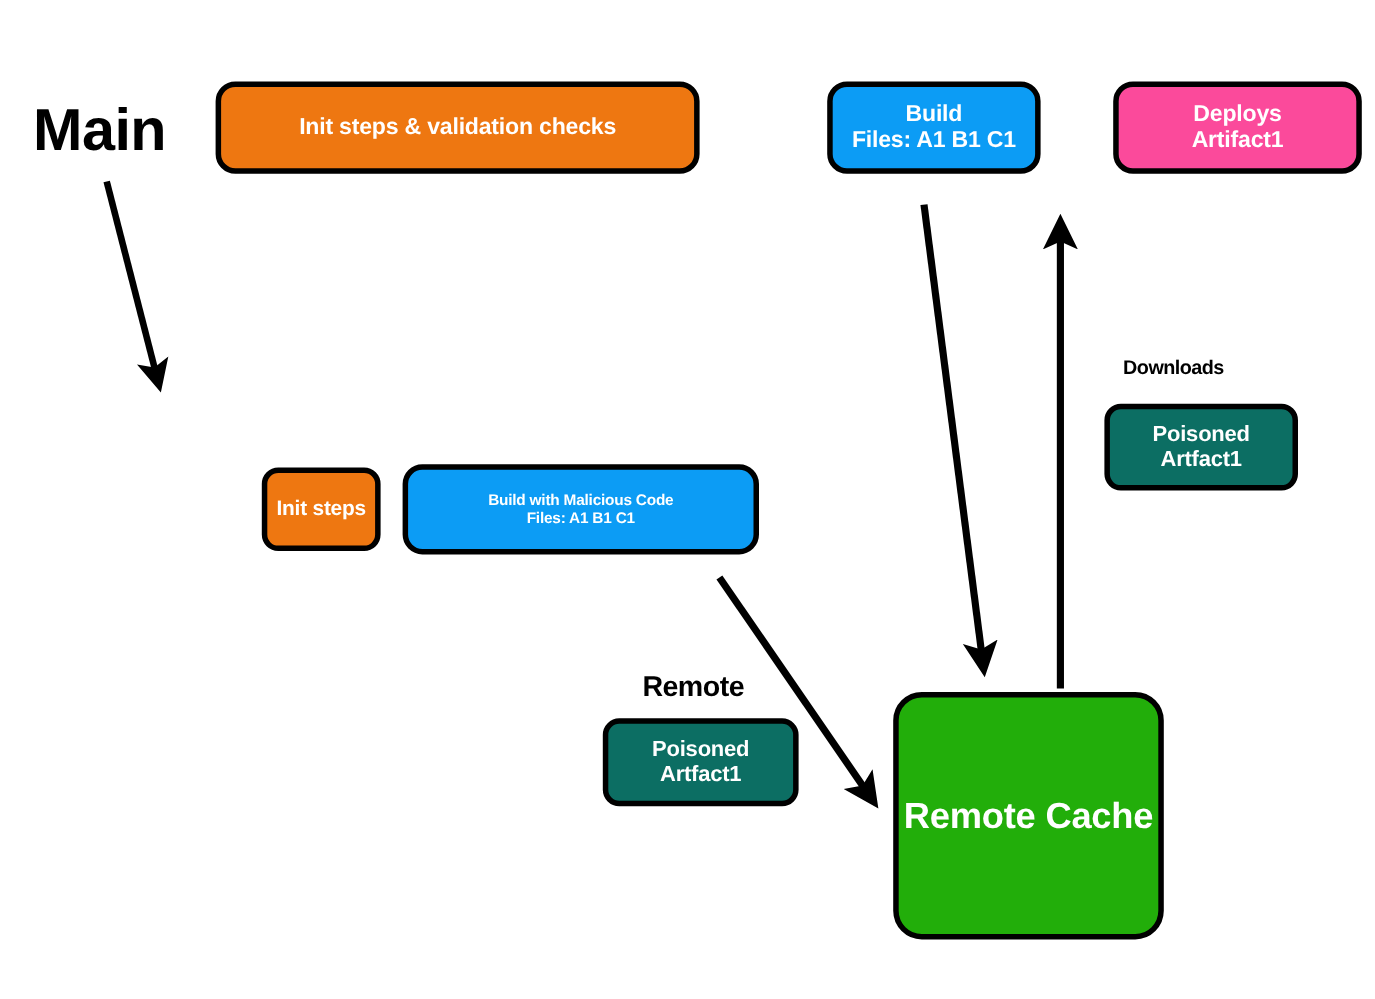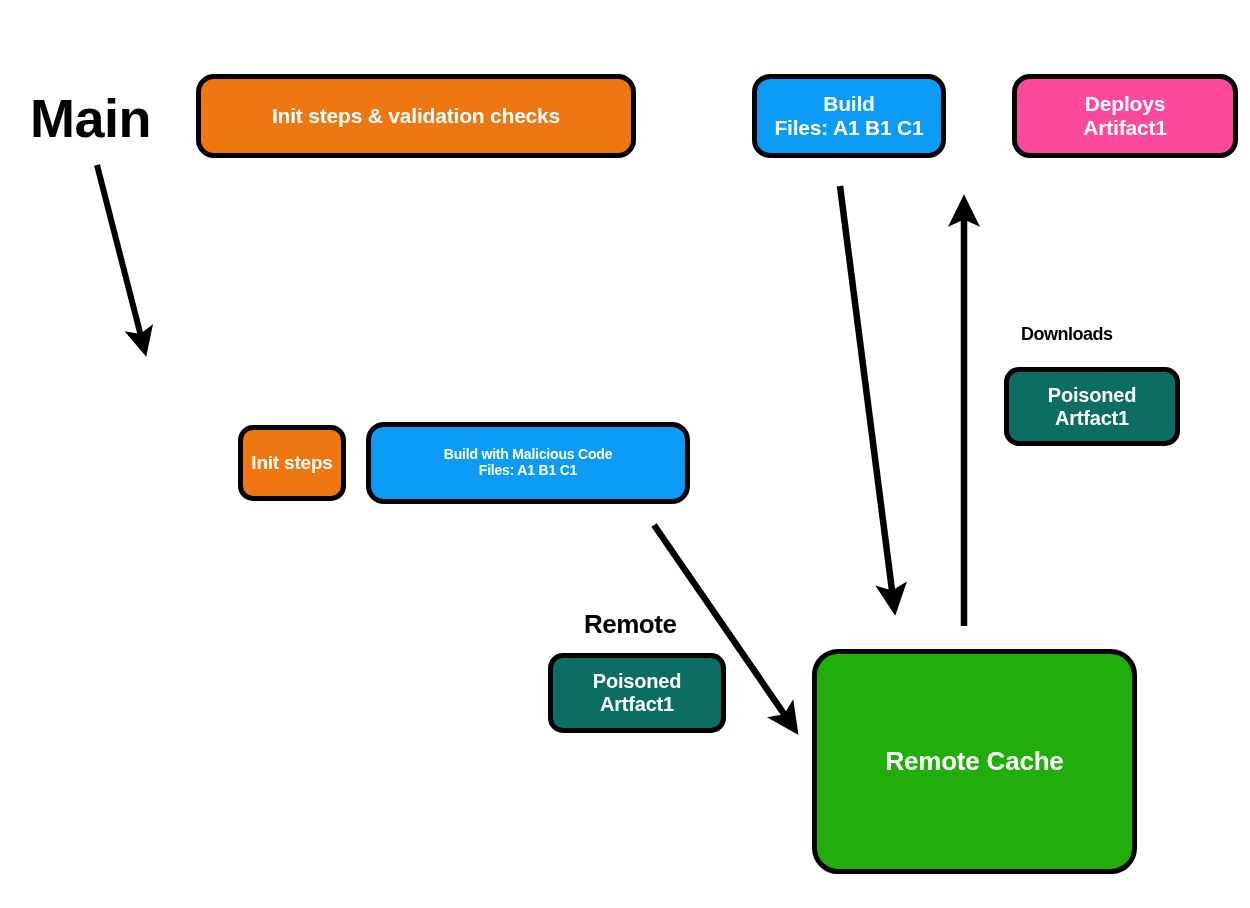--- a/index.html
+++ b/index.html
@@ -86,23 +86,23 @@
   }
   #node-artifact-upload {
     left: 548px; top: 653px; width: 178px; height: 80px;
     background: #0c6e63;
     font-size: 20px;
     border-radius: 15px;
   }
 
   
   #node-remote-cache {
-    left: 812px; top: 649px; width: 325px; height: 225px;
+    left: 812px; top: 629px; width: 246px; height: 225px;
     background: #22ae0a;
-    font-size: 26px;
+    font-size: 33px;
     border-radius: 26px;
   }
 
   
   #label-main {
     left: 30px; top: 88px;
     font-size: 54px;
   }
   #label-innocent {
     left: 40px; top: 382px;

